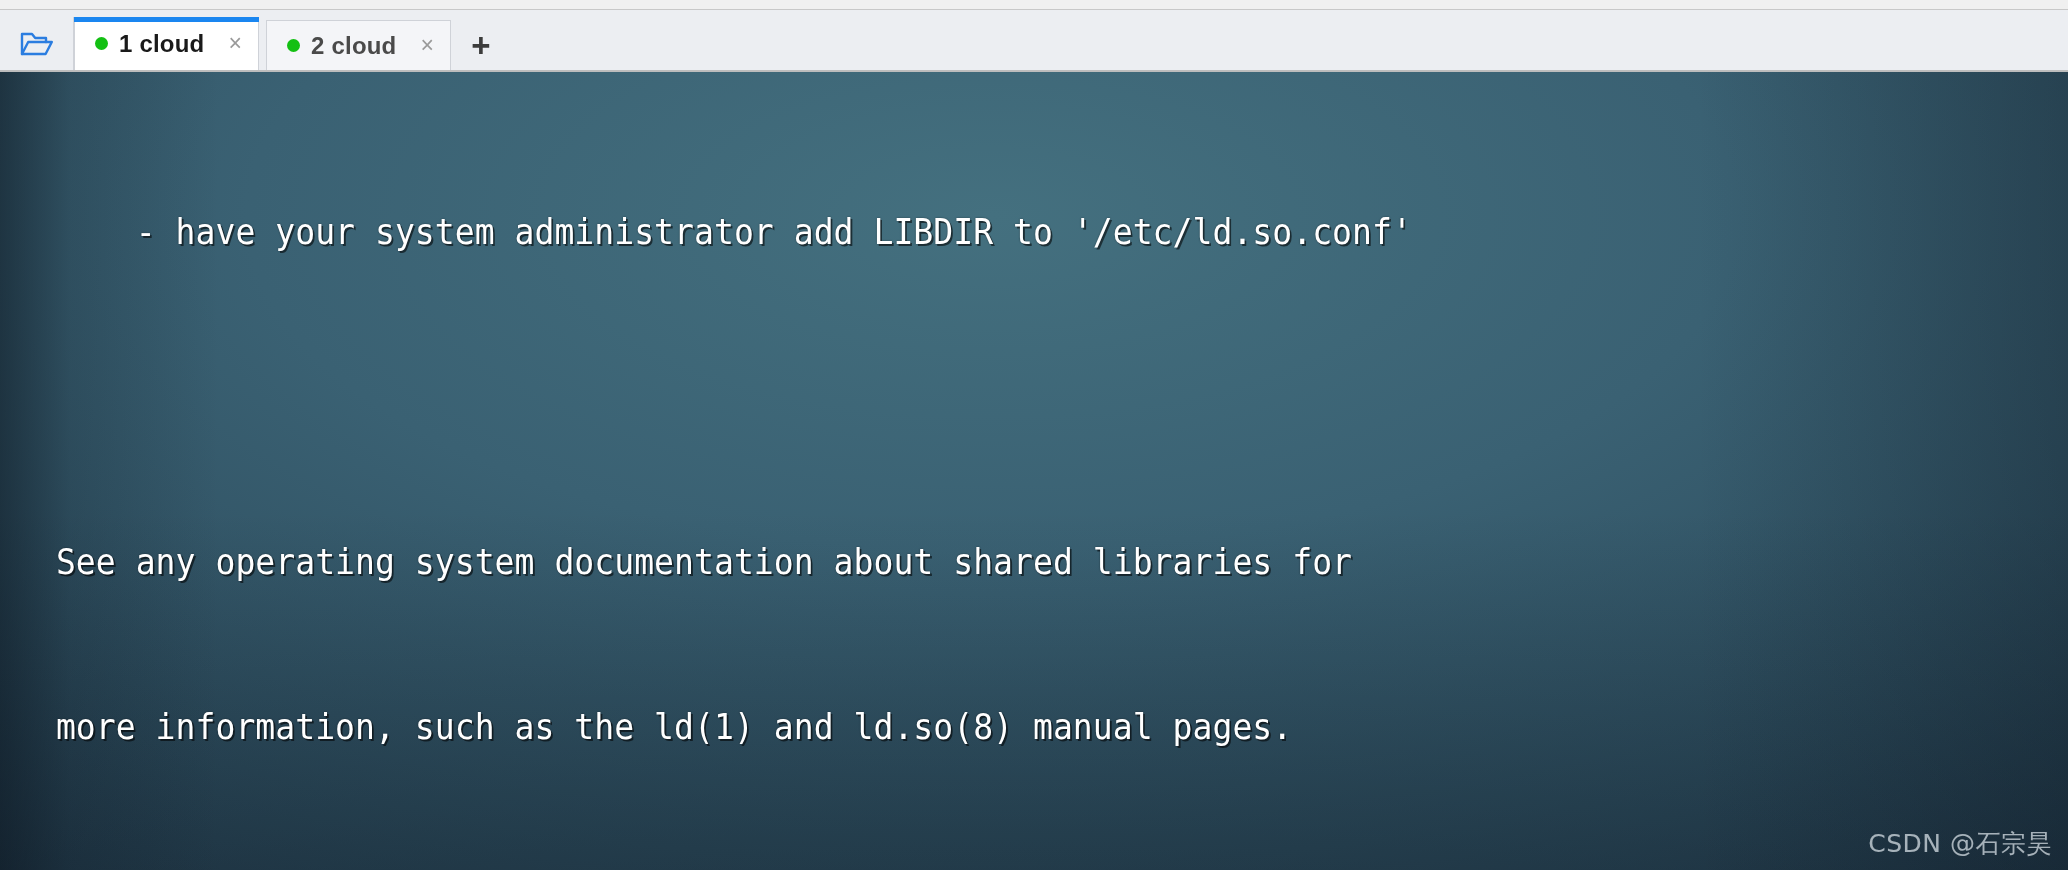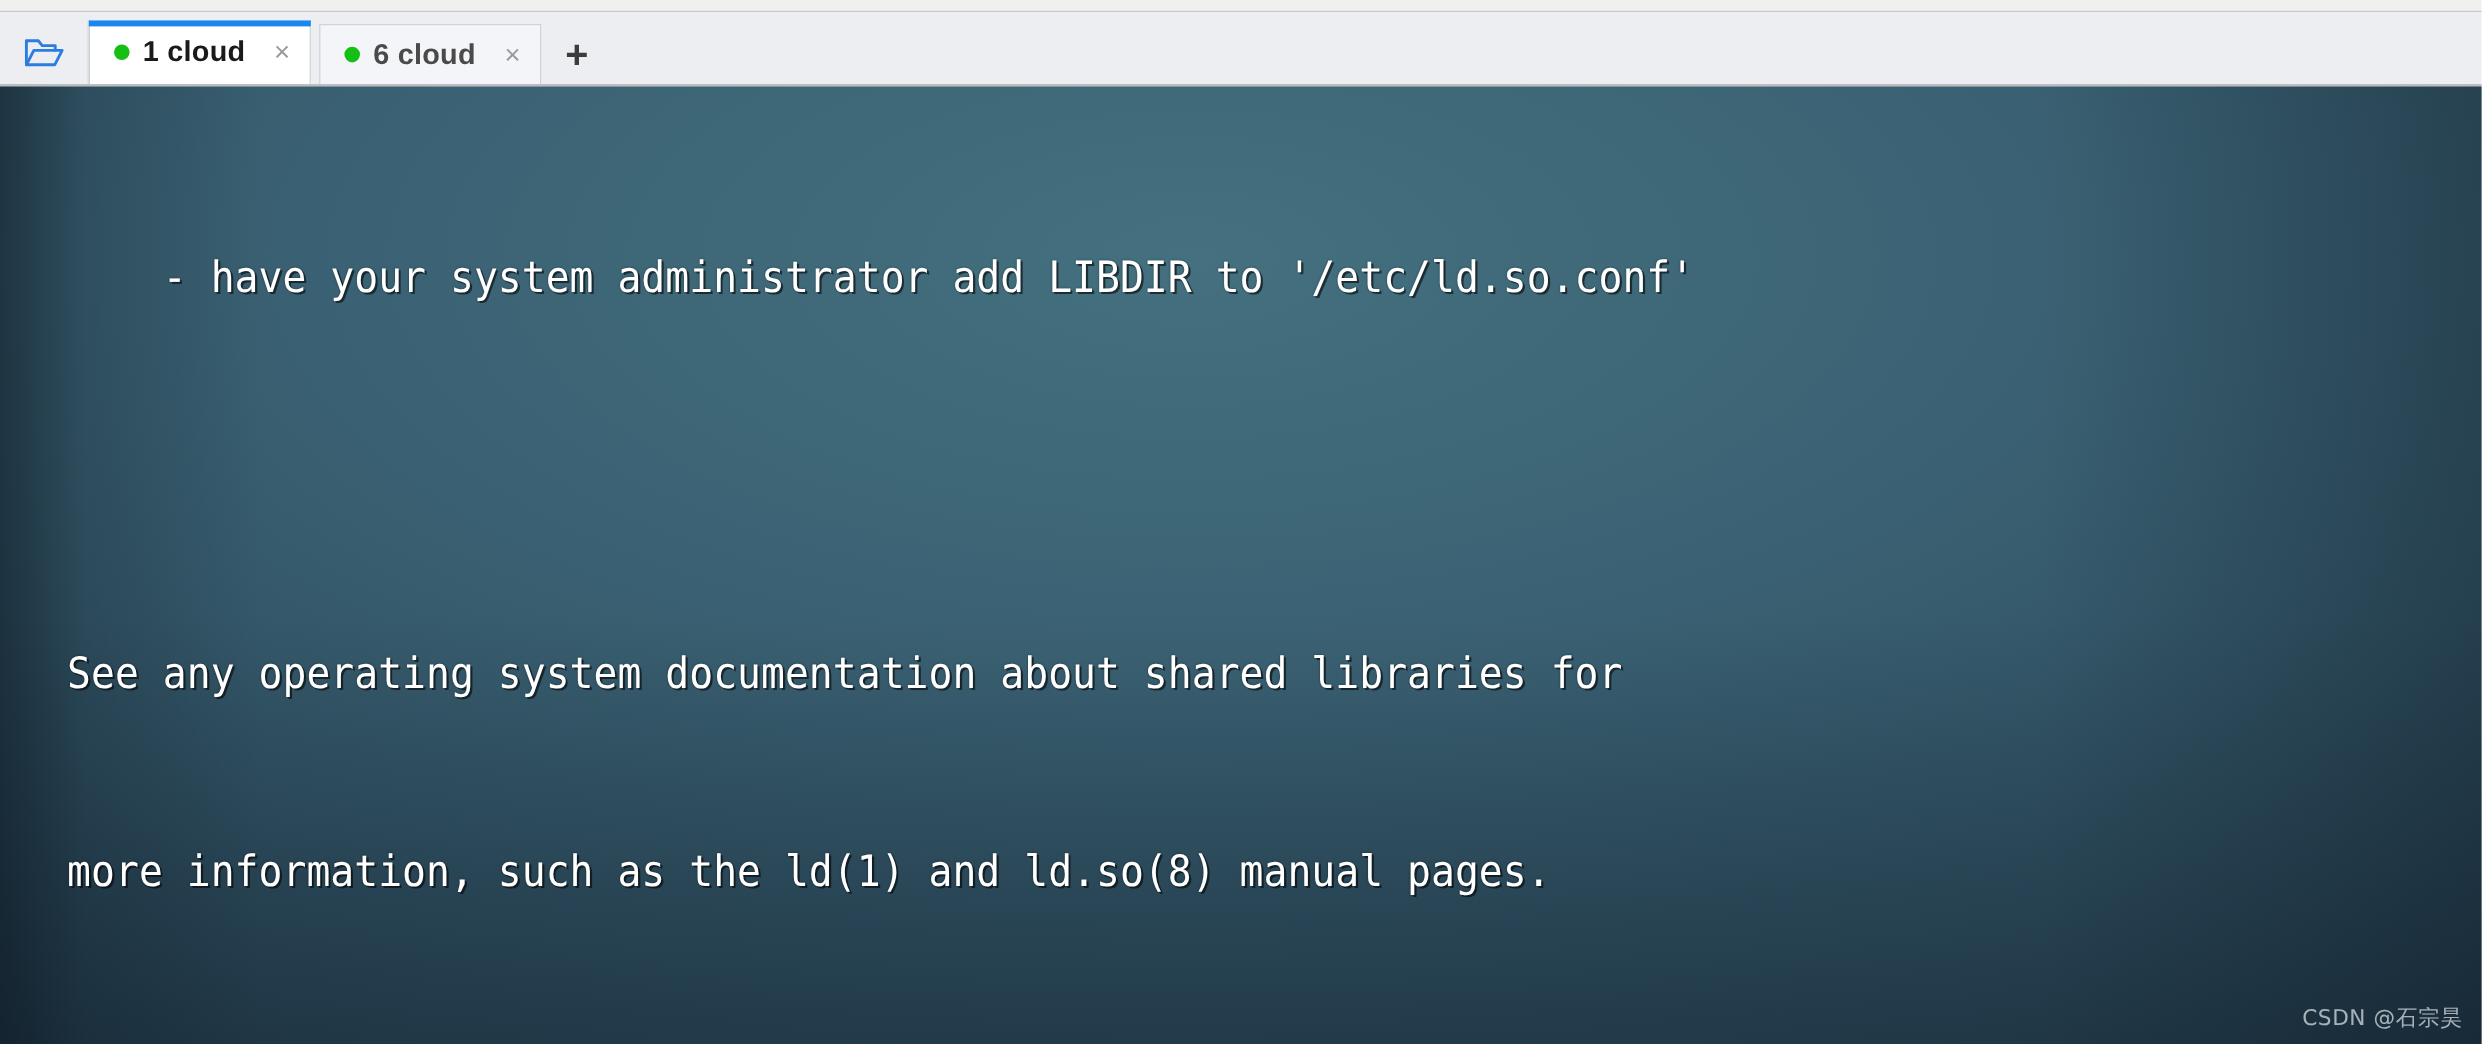--- a/index.html
+++ b/index.html
@@ -170,21 +170,21 @@
   .term-line { min-height: 55px; }
   .term-line.blank { min-height: 55px; }
 
   
   .watermark {
     position: absolute;
     right: 16px;
     bottom: 10px;
     z-index: 5;
     color: rgba(220,228,234,0.72);
-    font-size: 18px;
+    font-size: 25px;
     font-family: "DejaVu Sans", "Liberation Sans", sans-serif;
     letter-spacing: 0.5px;
     white-space: nowrap;
   }
 </style>
 </head>
 <body>
 
 <div id="app">
 
@@ -202,21 +202,21 @@
     </div>
 
     <div class="tab active">
       <span class="tab-dot"></span>
       <span class="tab-label">1 cloud</span>
       <span class="tab-close">×</span>
     </div>
 
     <div class="tab inactive">
       <span class="tab-dot"></span>
-      <span class="tab-label">6 cloud</span>
+      <span class="tab-label">2 cloud</span>
       <span class="tab-close">×</span>
     </div>
 
     <div class="new-tab-btn">+</div>
 
     <div class="tabbar-filler"></div>
   </div>
 
   <div class="terminal">
     <div class="term-text">

